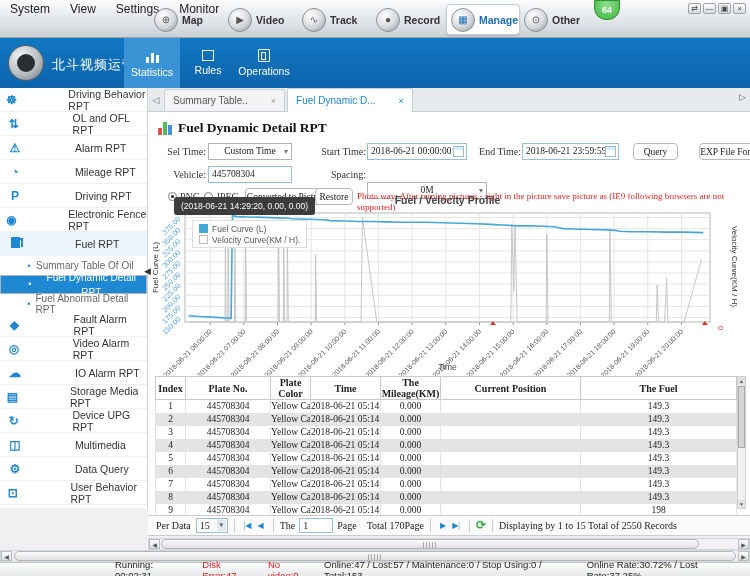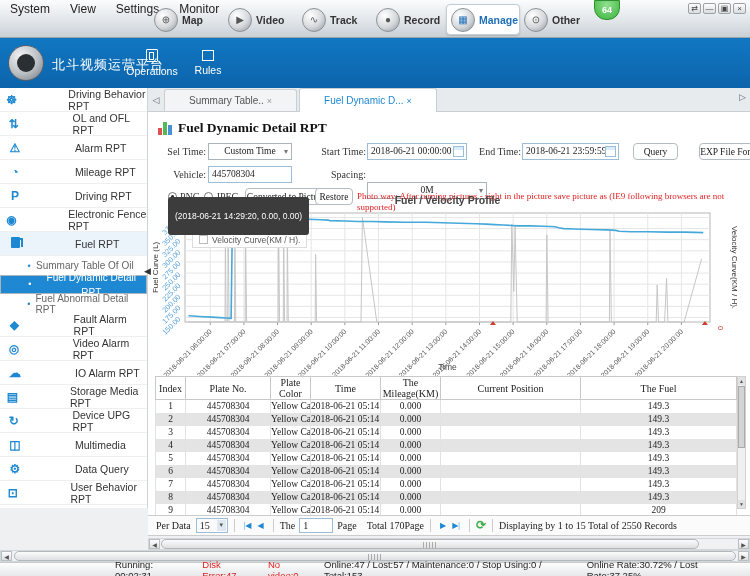--- a/index.html
+++ b/index.html
@@ -56,21 +56,21 @@
   .side-sub.sel { background:#1e88d2; color:#fff; }
   .side-sub.sel .bullet { color:#fff; }
   .icon-fuel { position:relative; display:inline-block; width:9px; height:11px; background:#1e88d2; border-radius:1px; }
   .icon-fuel:after { content:""; position:absolute; right:-3px; top:1px; width:2px; height:7px; border-right:2px solid #1e88d2; border-top:2px solid #1e88d2; }
   #collapse-handle { position:absolute; left:144px; top:265px; width:8px; height:12px; color:#333; font-size:9px; line-height:12px; z-index:5; }
 
   
   #main { position:absolute; left:148px; top:88px; width:602px; height:462px; background:#eef0f1; }
   #tabstrip { position:absolute; left:0; top:0; width:602px; height:24px; background:#e7ebee; border-bottom:1px solid #c9ced2; display:flex; align-items:flex-end; }
   .tstrip-chev { width:16px; height:22px; line-height:22px; text-align:center; color:#667; font-size:9px; }
-  .ctab { height:22px; display:flex; align-items:center; gap:3px; padding:0 24px; font-size:10px; color:#555;
+  .ctab { height:22px; display:flex; align-items:center; gap:23px; padding:0 8px; font-size:10px; color:#555;
     border:1px solid #c9ced2; border-bottom:none; border-radius:3px 3px 0 0; background:#f2f4f5; margin-right:2px; }
   .ctab.active { background:#ffffff; color:#1e88d2; height:24px; margin-bottom:-1px;text-align:center; }
   .ctab .x { font-size:9px; color:#999; }
   .ctab.active .x { color:#1e88d2; }
   #tstrip-right { position:absolute; right:4px; top:4px; color:#667; font-size:9px; }
 
   #panel { position:absolute; left:0; top:24px; width:602px; height:414px; background:#fff; }
   #rpt-title-row { position:absolute; left:10px; top:8px; display:flex; align-items:center; gap:6px; }
   #rpt-icon { display:flex; align-items:flex-end; gap:1px; height:13px; }
   #rpt-icon i { display:block; width:4px; }
@@ -81,30 +81,30 @@
   .inp { border:1px solid #9bbdd6; line-height:15px; padding-left:3px; }
   .sel { border:1px solid #aab4bc; line-height:15px; text-align:center; }
   .sel .arr { position:absolute; right:3px; top:0; color:#777; font-size:8px; }
   .cal { position:absolute; right:2px; top:2px; width:11px; height:11px; border:1px solid #9bbdd6; background:linear-gradient(#d9ecf9 30%,#fff 30%); }
   .btn { border:1px solid #b4bcc2; background:#fff; text-align:center; line-height:16px; border-radius:4px; }
   .radio { position:absolute; width:9px; height:9px; border:1px solid #777; border-radius:50%; background:#fff; }
   .radio.on:after { content:""; position:absolute; left:2px; top:2px; width:3px; height:3px; border-radius:50%; background:#222; }
   .rlabel { position:absolute; font-family:"Liberation Serif",serif; font-size:10px; line-height:12px; }
   #photo-note { position:absolute; left:209px; top:79px; width:390px; font-family:"Liberation Serif",serif; font-size:9px; color:#e02020; line-height:11px; }
 
-  #chart-tooltip { position:absolute; left:20px; top:85px; background:#3c3c3c; color:#fff; font-size:8.5px;
-    padding:14px 7px; border-radius:3px; z-index:4; }
+  #chart-tooltip { position:absolute; left:26px; top:85px; background:#3c3c3c; color:#fff; font-size:8.5px;
+    padding:4px 7px; border-radius:3px; z-index:4; }
   #chart-wrap { position:absolute; left:0; top:84px; width:602px; height:180px; }
   #chart-legend { position:absolute; left:44px; top:24px; background:#fff; border:1px solid #ddd; padding:2px 6px; z-index:3; }
   .leg-row { display:flex; align-items:center; gap:4px; font-size:8.5px; color:#555; height:11px; }
   .leg-sw { width:9px; height:9px; }
 
   #data-table { position:absolute; left:7px; top:264px; width:581px; border-collapse:collapse; table-layout:fixed;
     font-family:"Liberation Serif",serif; font-size:9.5px; color:#222; border:1px solid #b9b9b9; }
-  #data-table th { font-weight:normal; font-size:10px; height:16px; border:1px solid #c9c9c9; background:#fff; }
+  #data-table th { font-weight:bold; font-size:10px; height:16px; border:1px solid #c9c9c9; background:#fff; }
   #data-table td { height:13px; text-align:center; border-left:1px solid #e2e2e2; border-right:1px solid #e2e2e2; overflow:hidden; white-space:nowrap; }
   #data-table tr.alt td { background:#e4e4e4; }
   #tbl-scroll { position:absolute; left:589px; top:264px; width:9px; height:133px; background:#f0f0f0; border:1px solid #d0d0d0; }
   #tbl-scroll .sarr { position:absolute; left:0; width:7px; height:8px; font-size:5px; text-align:center; line-height:8px; color:#555; background:#e2e2e2; }
   #tbl-thumb { position:absolute; left:0; top:9px; width:7px; height:62px; background:#d4d4d4; border:1px solid #aaa; }
 
   #pager { position:absolute; left:0; top:403px; width:602px; height:21px; background:#fbfbfb; border-top:1px solid #ccc; border-bottom:1px solid #ccc;
     display:flex; align-items:center; font-family:"Liberation Serif",serif; font-size:10px; color:#222; }
   #pager .sep { width:1px; height:13px; background:#ccc; margin:0 6px; }
   #pager .parr { color:#1e88d2; font-size:8px; padding:0 3px; }
@@ -167,29 +167,37 @@
       <span class="wbtn">—</span>
       <span class="wbtn">▣</span>
       <span class="wbtn">×</span>
     </div>
 </div>
 
 <div id="appheader">
   <div id="logo"></div>
   <div id="brand">北斗视频运营平台</div>
   <div id="appnav">
+      <div class="nav-tab active">
+        <span class="navicon bars">
+          <i style="height: 6px;"></i>
+          <i style="height: 10px;"></i>
+          <i style="height: 8px;"></i>
+        </span>
+        <span>Statistics</span>
+      </div>
+      <div class="nav-tab">
+        <span class="navicon sq"></span>
+        <span>Rules</span>
+      </div>
       <div class="nav-tab">
         <span class="navicon op">
           <i></i>
         </span>
         <span>Operations</span>
-      </div>
-      <div class="nav-tab">
-        <span class="navicon sq"></span>
-        <span>Rules</span>
       </div>
     </div>
 </div>
 
 <div id="sidebar">
     <div class="side-item">
       <span class="sicon">☸</span>
       <span class="slabel">Driving Behavior RPT</span>
     </div>
     <div class="side-item">
@@ -508,21 +516,21 @@
             <td></td>
             <td>149.3</td>
           </tr>
           <tr>
             <td>9</td>
             <td>445708304</td>
             <td>Yellow Card</td>
             <td>2018-06-21 05:14:48</td>
             <td>0.000</td>
             <td></td>
-            <td>209</td>
+            <td>198</td>
           </tr>
         </tbody>
     </table>
     <div id="tbl-scroll">
       <span class="sarr" style="top:0">▲</span>
       <div id="tbl-thumb"></div>
       <span class="sarr" style="bottom:0">▼</span>
     </div>
 
     <div id="pager">

